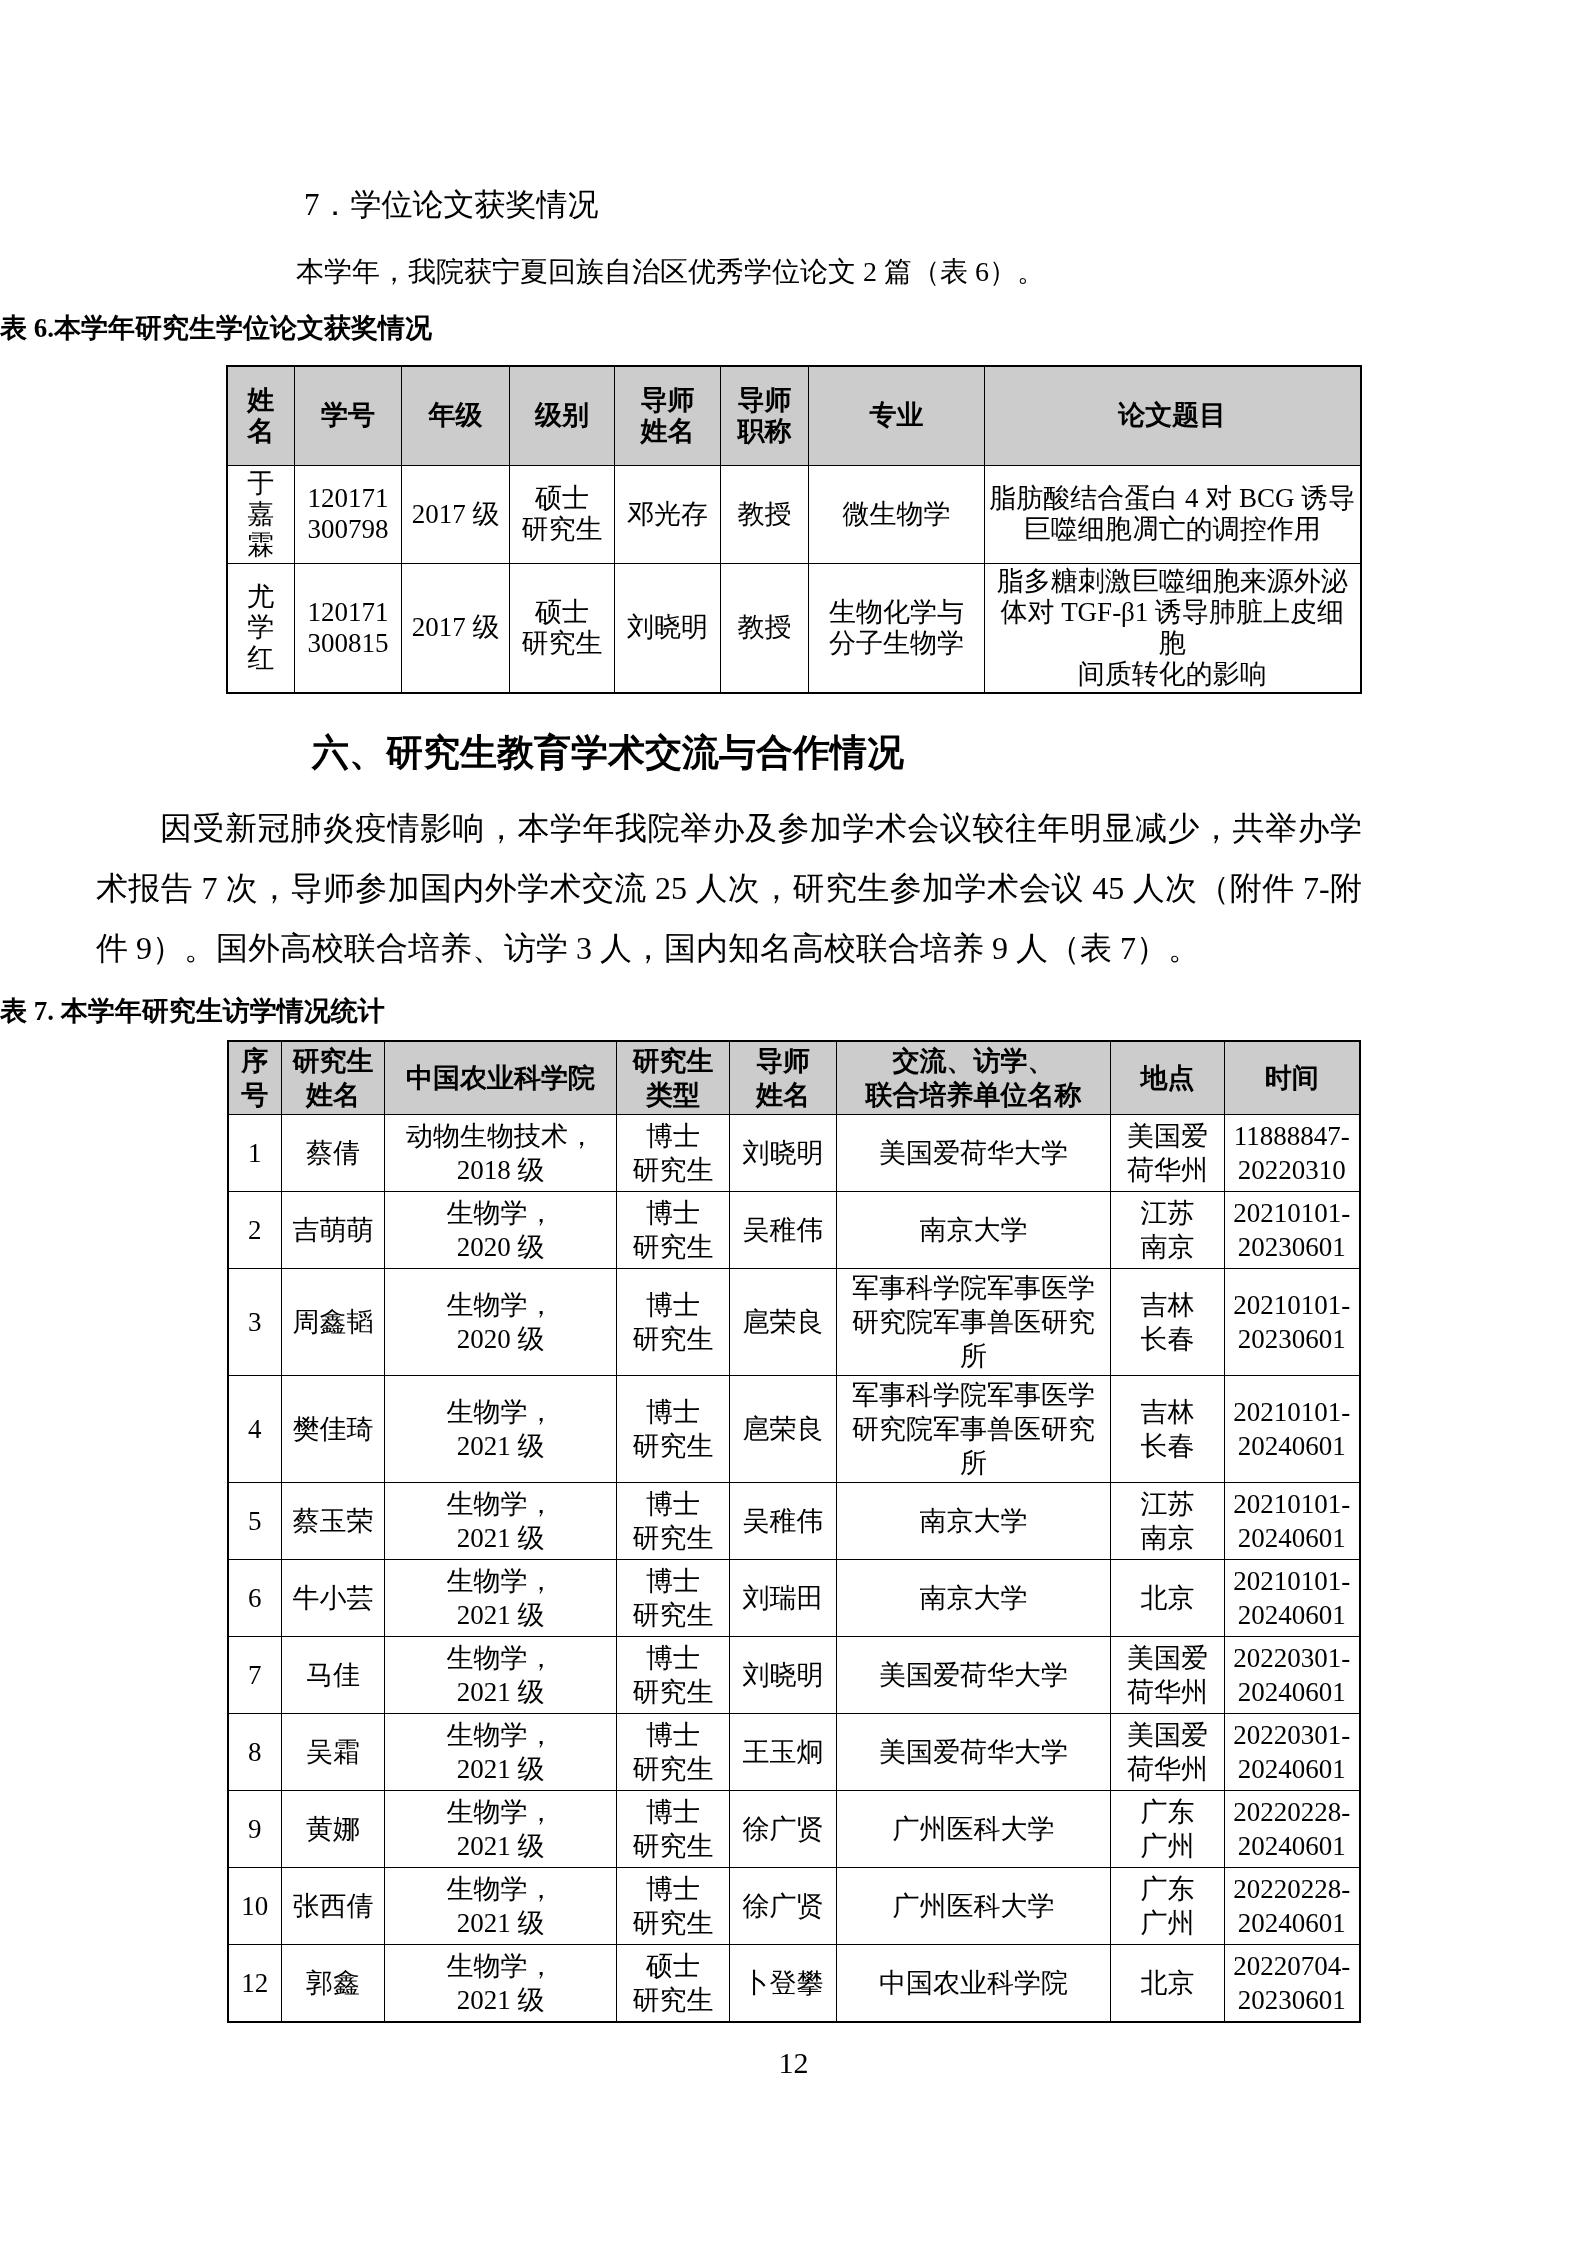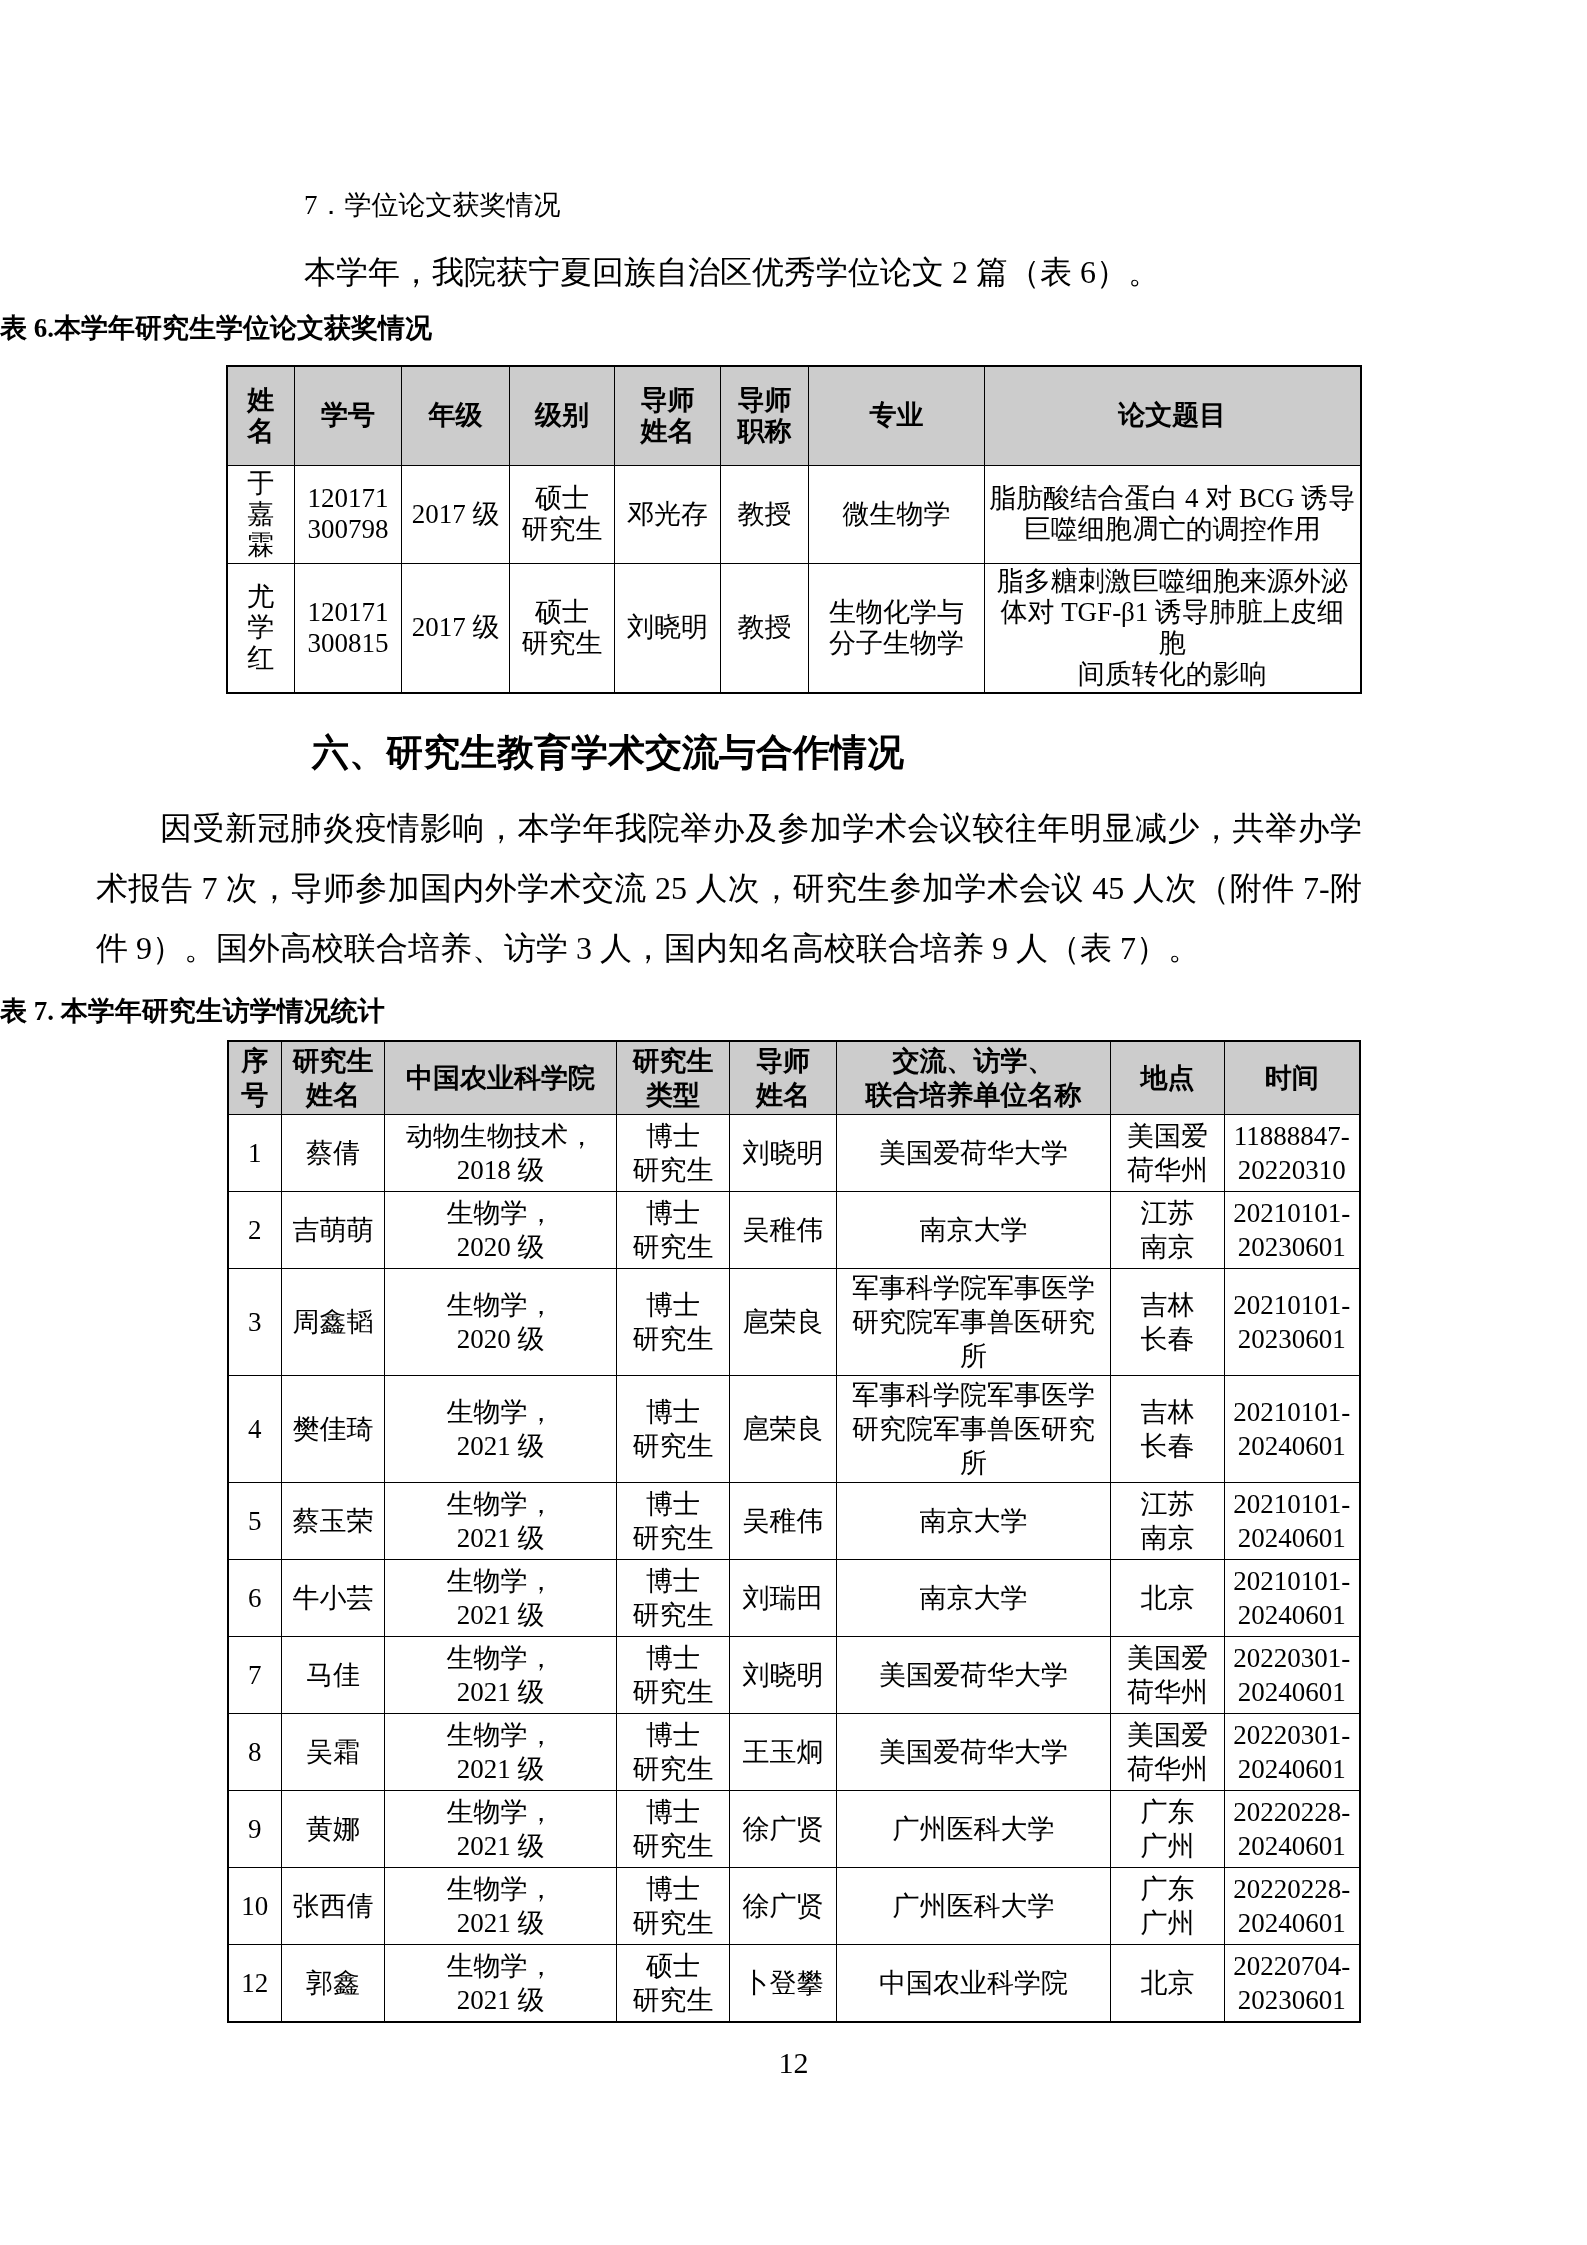--- a/index.html
+++ b/index.html
@@ -8,26 +8,26 @@
     width:1587px; height:2245px;
     font-family:"Liberation Serif","DejaVu Serif",serif;
     color:#000; overflow:hidden;
   }
   .page { width:1587px; height:2245px; position:relative; }
 
   
   .h-sub {
     margin:186px 225px 0 240px;
     padding-left:64px;
-    font-size:27px; line-height:38px; font-weight:400;
+    font-size:31px; line-height:38px; font-weight:400;
   }
   .para-1 {
     margin:25px 225px 0 240px;
     text-indent:2em;
-    font-size:32px; line-height:46px;
+    font-size:28px; line-height:46px;
   }
   .caption {
     margin-top:14px;
     text-align:left;
     font-size:27px; line-height:38px; font-weight:700;
   }
   .h-main {
     margin:36px 225px 0 240px;
     padding-left:72px;
     font-size:37px; line-height:46px; font-weight:700;

